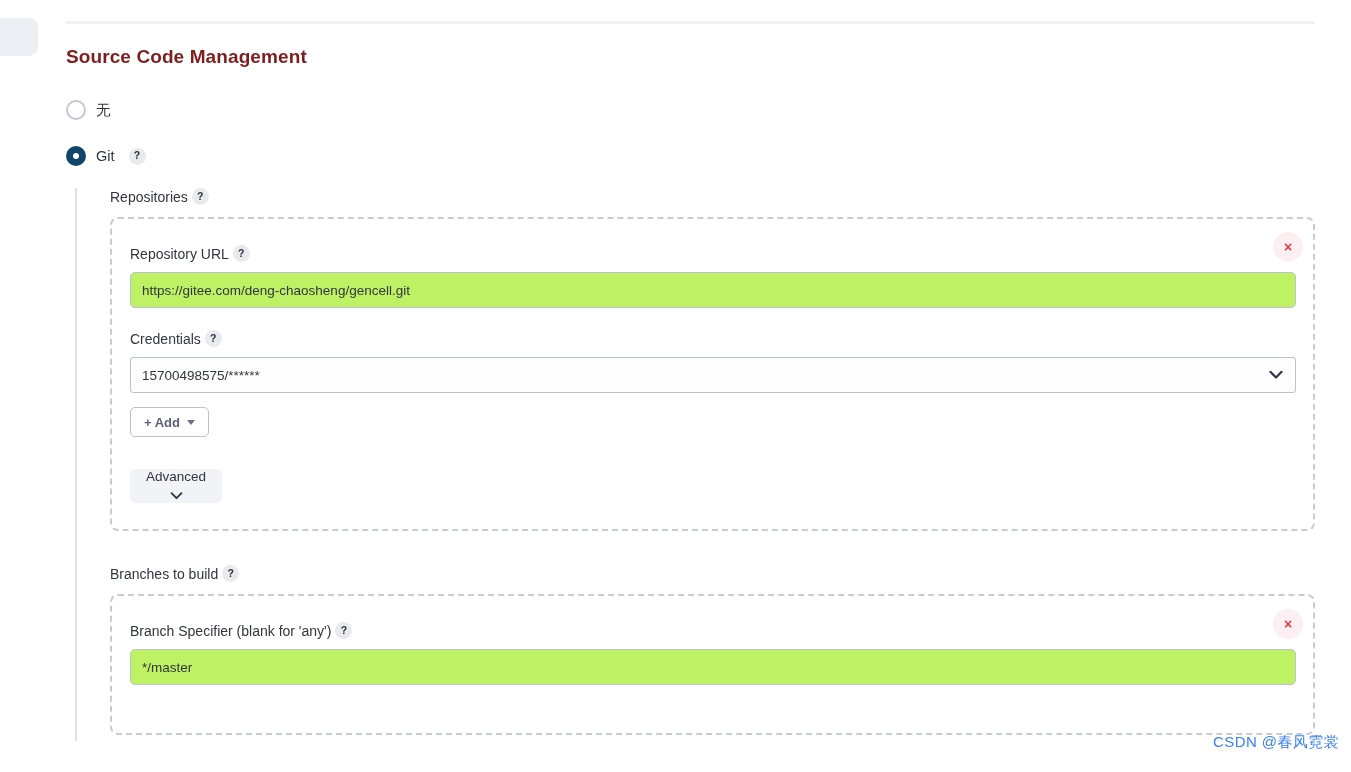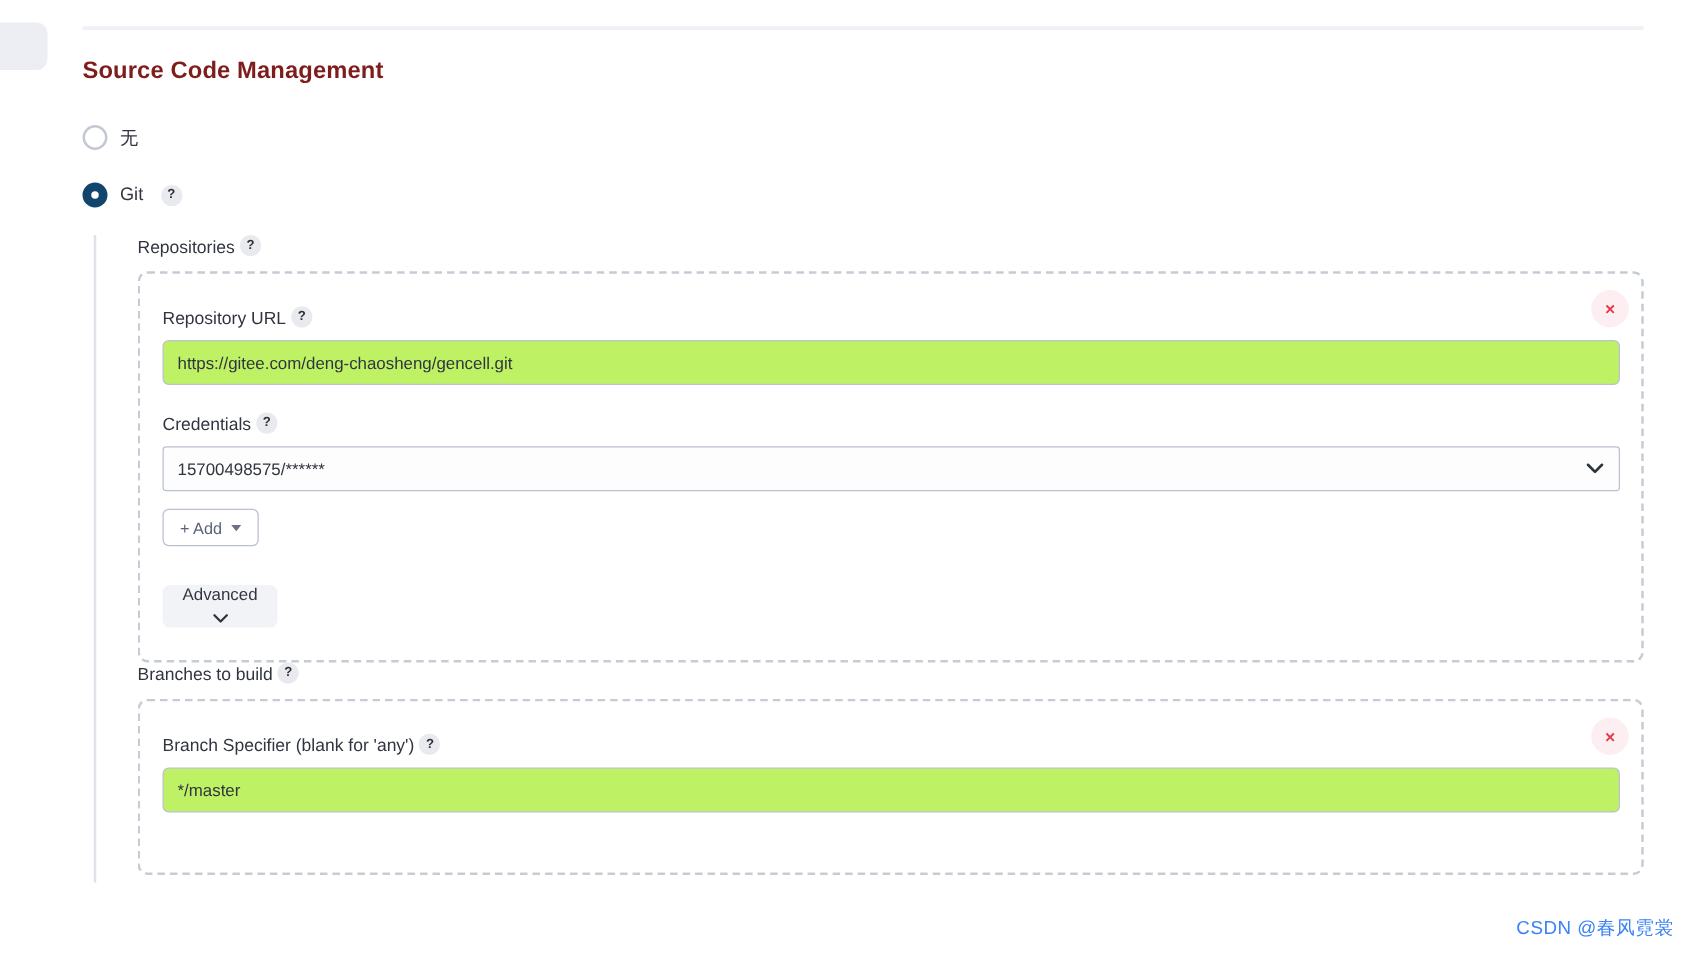--- a/index.html
+++ b/index.html
@@ -208,21 +208,21 @@
     display: inline-flex;
     align-items: center;
     gap: 5px;
     height: 30px;
     padding: 0 13px;
     background: #ffffff;
     border: 1px solid #b9c2ce;
     border-radius: 5px;
     color: #5b6277;
     font-size: 13px;
-    font-weight: normal;
+    font-weight: bold;
     font-family: "Liberation Sans", sans-serif;
     cursor: pointer;
   }
   .btn-add .caret {
     width: 0; height: 0;
     border-left: 4px solid transparent;
     border-right: 4px solid transparent;
     border-top: 5px solid #6b7287;
     margin-left: 2px;
   }
@@ -240,21 +240,21 @@
     font-size: 13.5px;
     font-family: "Liberation Sans", sans-serif;
     cursor: pointer;
     flex-direction: column;
   }
 
   .advanced-row { margin-top: 30px; }
 
   .add-repo-row { margin-top: 22px; }
 
-  .branches-label { }
+  .branches-label { margin-top: 34px; }
 
   
   .watermark {
     position: absolute;
     right: 12px;
     bottom: 20px;
     font-size: 15px;
     color: #3b82f6;
     letter-spacing: 0.4px;
     font-family: "Liberation Sans", sans-serif;

